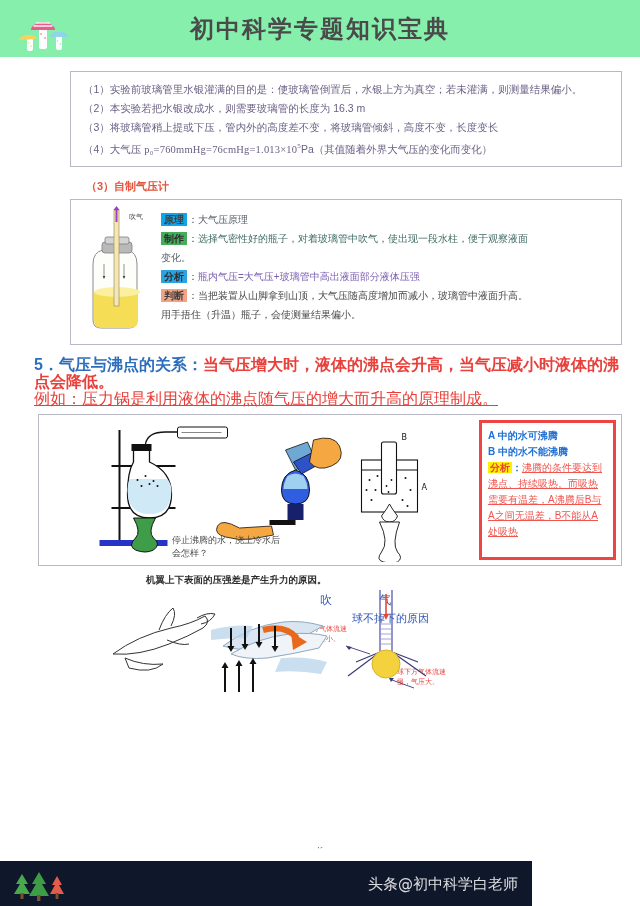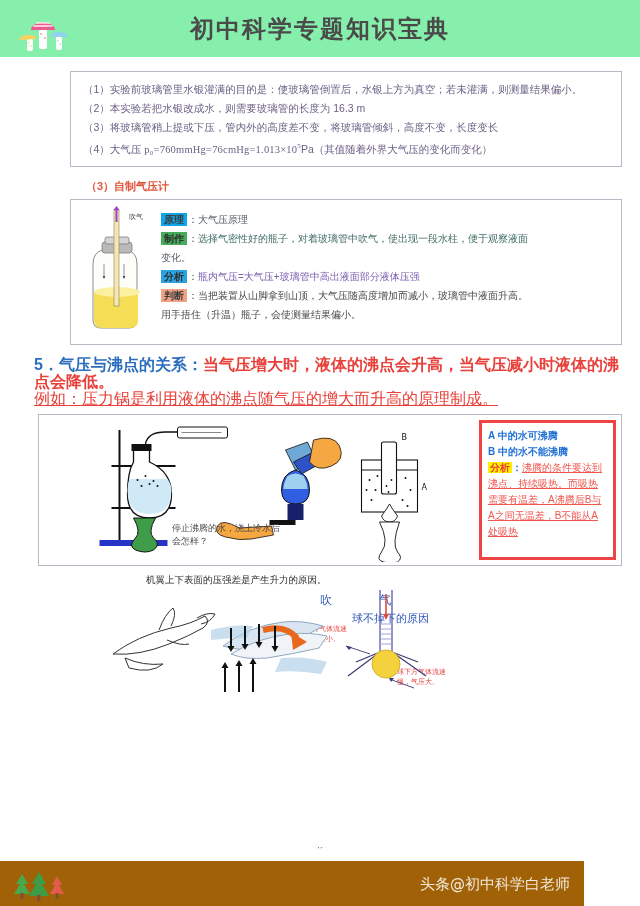--- a/index.html
+++ b/index.html
@@ -135,21 +135,21 @@
 
   .fig-bottom {
     position: relative;
     height: 124px;
     margin: 6px 0 0 0;
   }
   .wing-caption {
     position: absolute;
     left: 118px; top: 2px;
     font-size: 9.5px;
-    font-weight: normal;
+    font-weight: bold;
     color: #2b2b2b;
     padding-left: 28px;
   }
   .ball-title {
     position: absolute;
     left: 352px; top: 0px;
     font-size: 11px;
     font-weight: normal;
     color: #2c54b5;
     margin-top: 39px;
@@ -184,23 +184,23 @@
     top: 845px;
     text-align: center;
     font-size: 9px;
     color: #6d6d6d;
   }
 
   
   .footer {
     position: absolute;
     left: 0; bottom: 0;
-    width: 584px;
+    width: 532px;
     height: 56px;
-    background: #a16207;
+    background: #0f172a;
   }
   .scallop {
     position: absolute;
     top: -9px; left: 0;
     width: 640px; height: 20px;
   }
   .trees { position: absolute; left: 10px; bottom: 4px; width: 60px; height: 38px; }
   .watermark {
     position: absolute;
     right: 14px;
@@ -356,21 +356,21 @@
           <circle cx="297" cy="66" r=".9"></circle>
             <circle cx="302" cy="60" r=".9"></circle>
             <circle cx="299" cy="72" r=".9"></circle>
         </g>
 
         <path d="M292 96 q6 -8 8 -12 q2 4 8 12 q-2 6 -8 6 q-6 0 -8 -6 Z" fill="#fff" stroke="#111" stroke-width=".9"></path>
         <path d="M290 102 q10 20 2 30 q-6 8 2 10 q8 3 14 0 q6 -4 0 -10 q-6 -8 2 -30 Z" fill="#fff" stroke="#111" stroke-width=".9"></path>
         <text x="312" y="20" font-size="8" fill="#111" font-family="DejaVu Sans">B</text>
         <text x="332" y="70" font-size="8" fill="#111" font-family="DejaVu Sans">A</text>
       </svg>
-      <div style="position:absolute;left:128px;top:102px;font-size:9px;color:#4a4a4a;line-height:13px;width:110px;">停止沸腾的水，浇上冷水后会怎样？</div>
+      <div style="position:absolute;left:128px;top:114px;font-size:9px;color:#4a4a4a;line-height:13px;width:110px;">停止沸腾的水，浇上冷水后会怎样？</div>
     </div>
 
     <div class="blue-box">
       <div class="bb-line">A 中的水可沸腾</div>
       <div class="bb-line">B 中的水不能沸腾</div>
       <div>
         <span class="bb-tag">分析</span><span style="color:#1f6fd4;font-weight:bold;">：</span><span class="bb-red">沸腾的条件要达到沸点、持续吸热。而吸热需要有温差，A沸腾后B与A之间无温差，B不能从A处吸热</span>
       </div>
     </div>
   </div>

